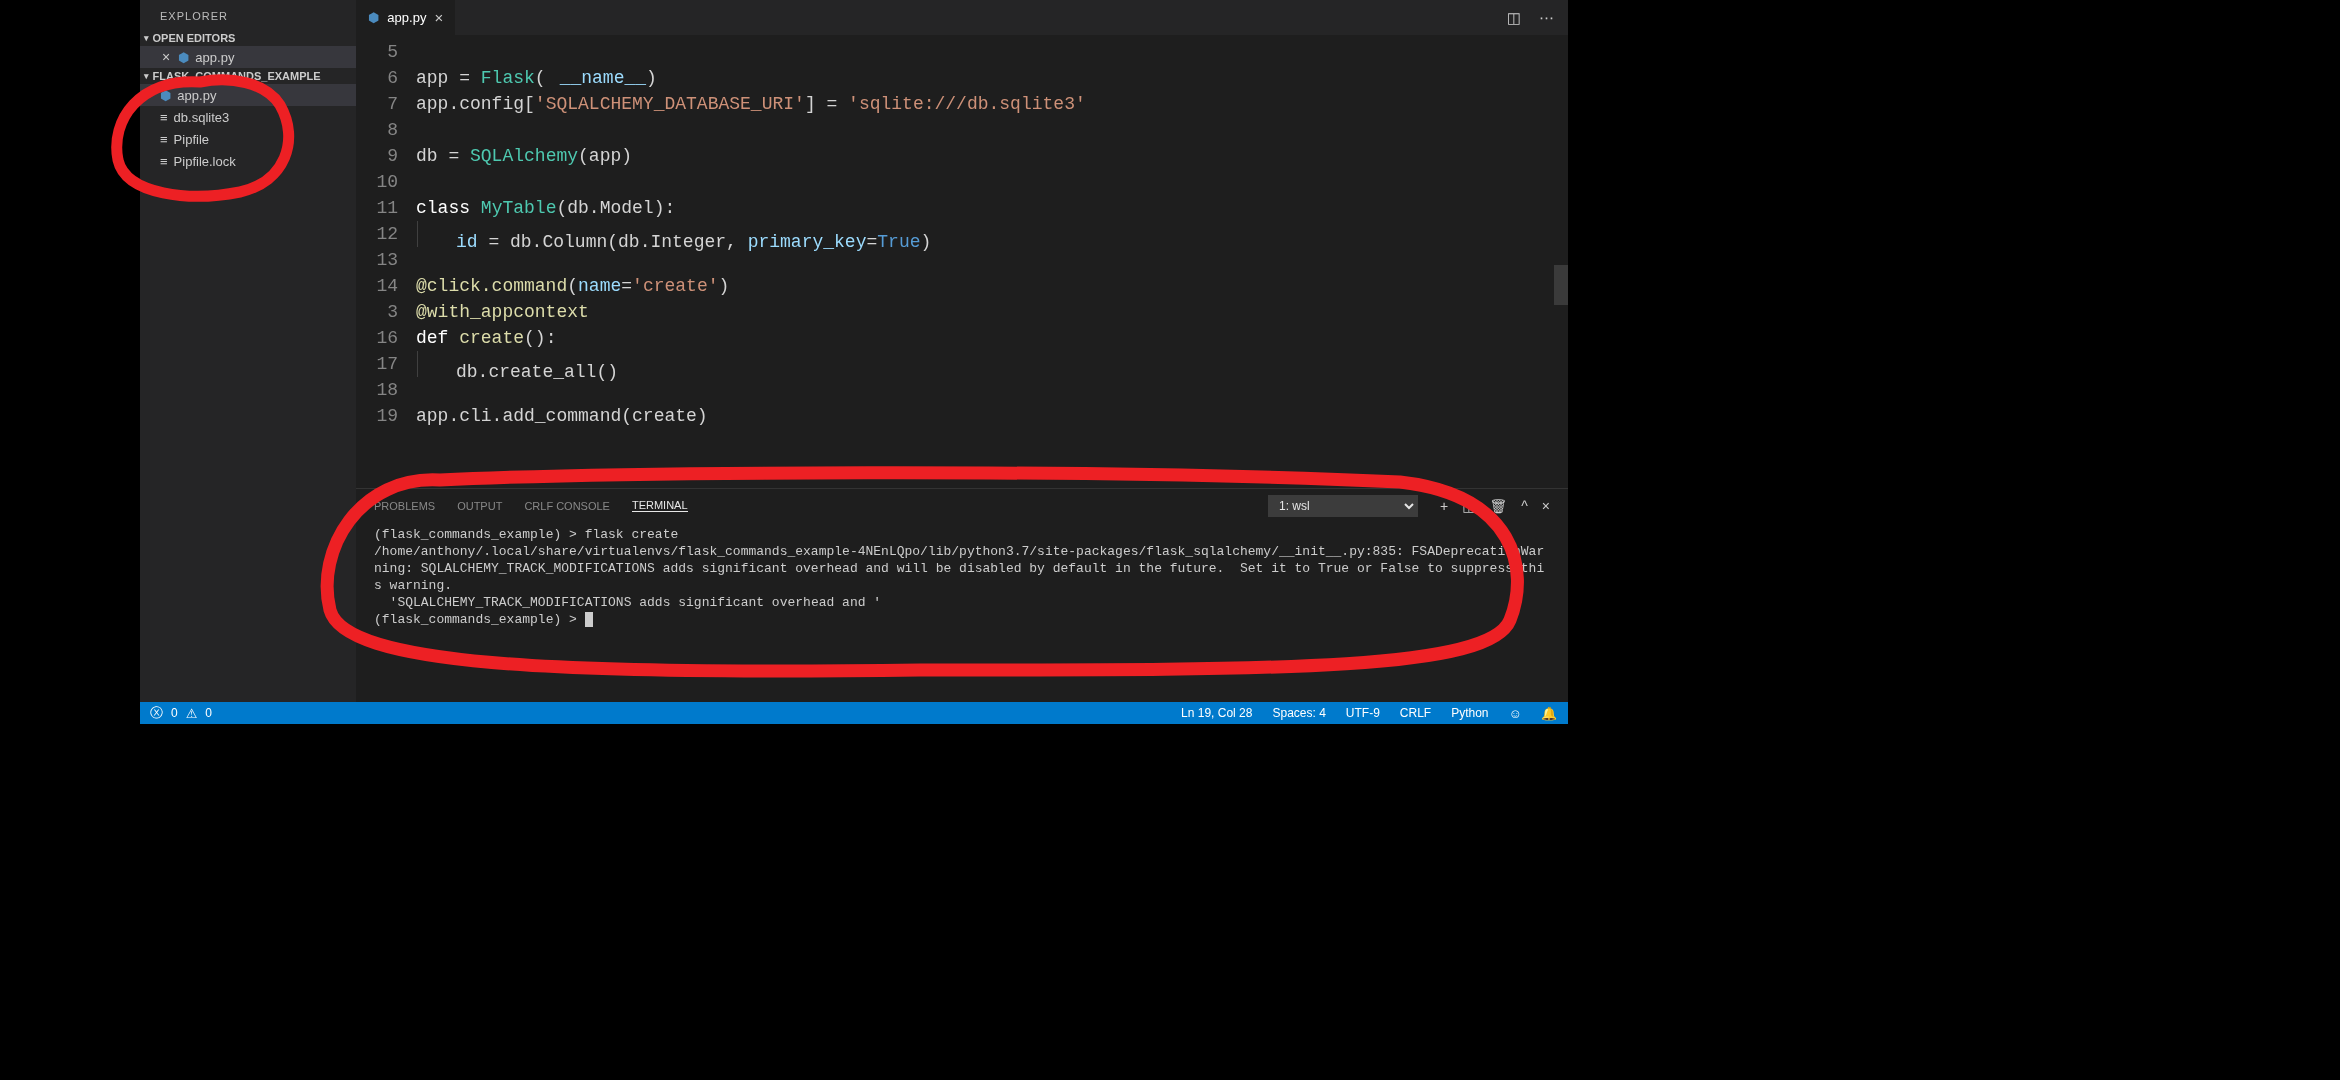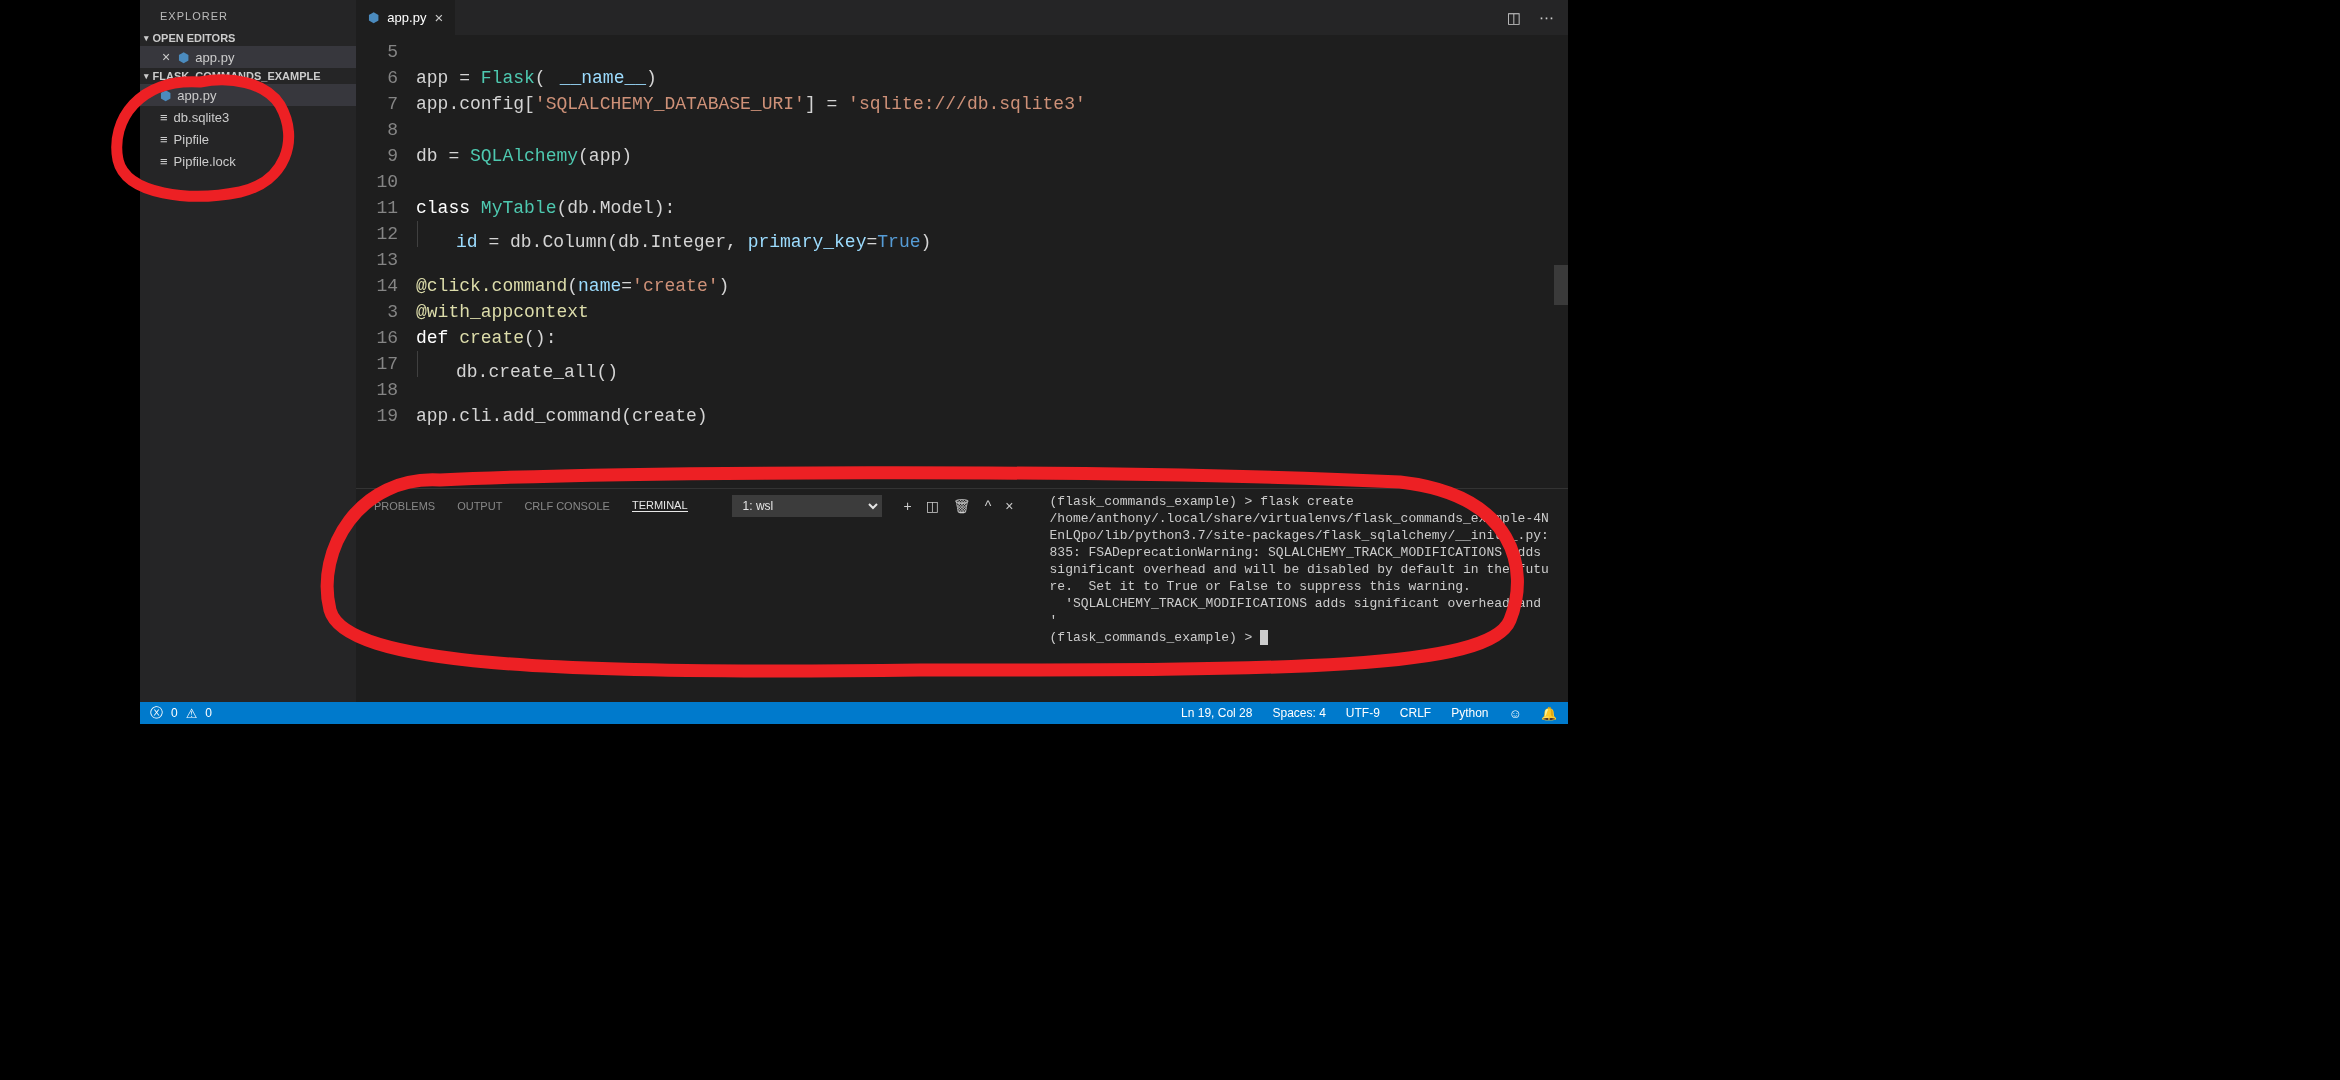--- a/index.html
+++ b/index.html
@@ -128,21 +128,21 @@
   top: 230px;
   width: 14px;
   height: 40px;
   background: #3a3a3a;
 }
 .panel {
   height: 214px;
   border-top: 1px solid #333;
   background: #1e1e1e;
   display: flex;
-  flex-direction: row;
+  flex-direction: column;
 }
 .panel-tabs {
   display: flex;
   align-items: center;
   height: 33px;
   padding: 0 18px;
   gap: 22px;
   font-size: 11px;
   color: #888;
 }

